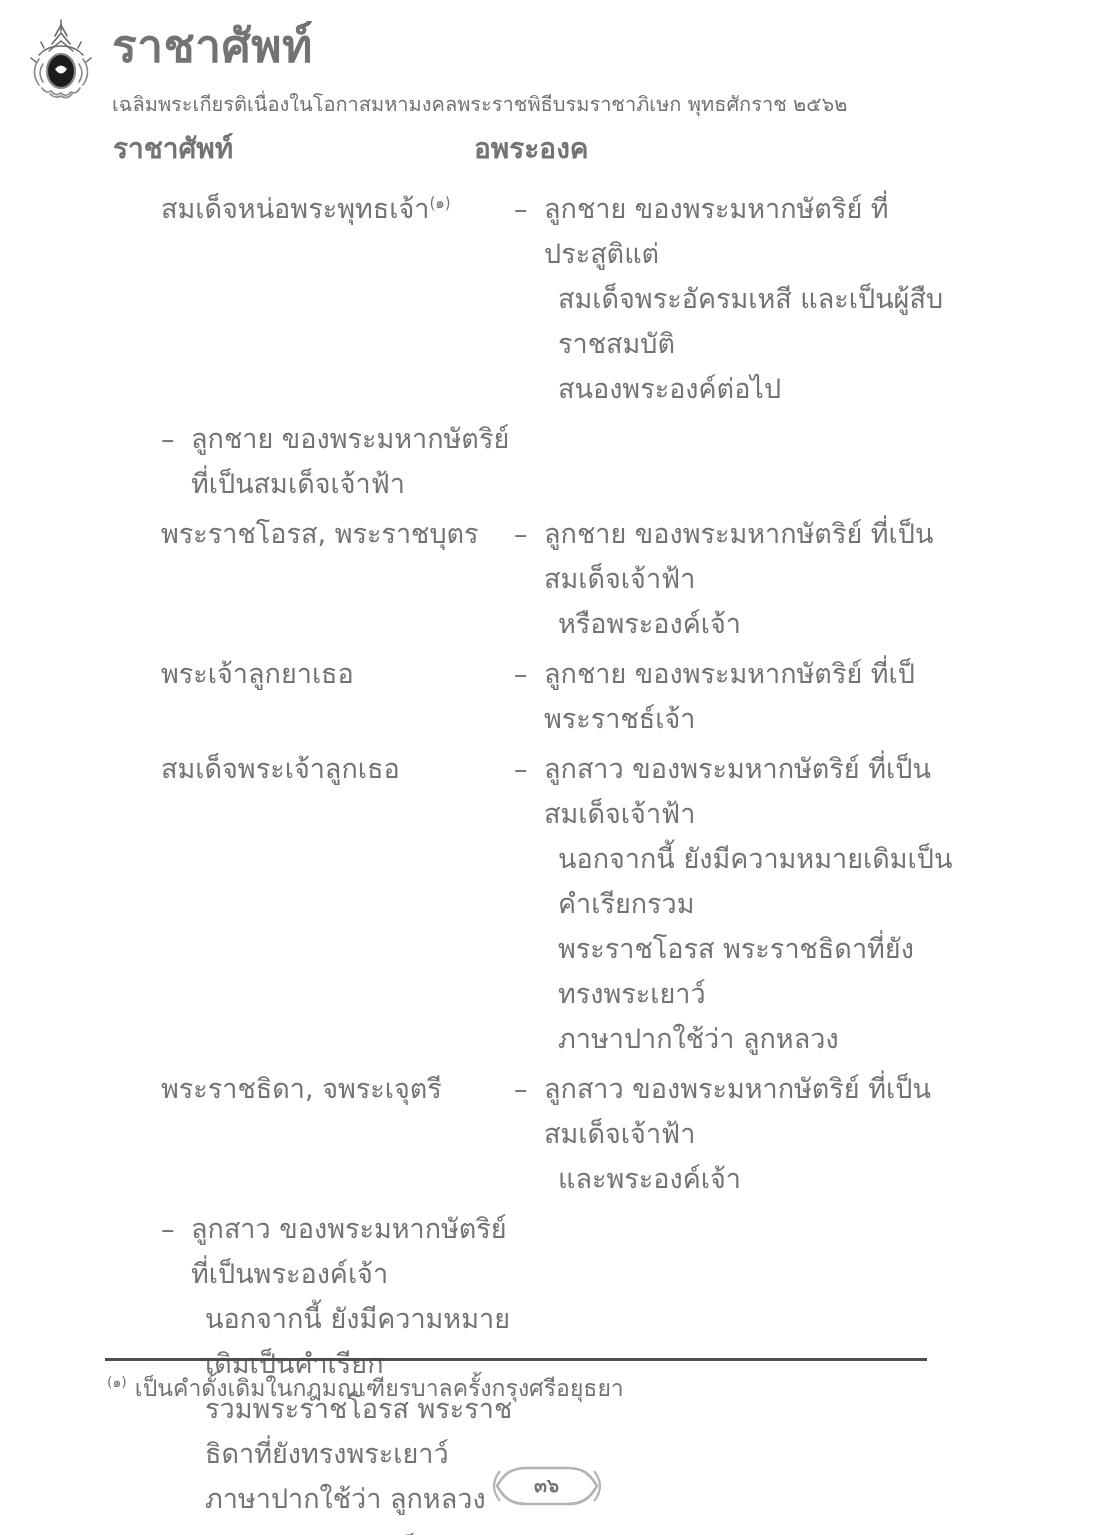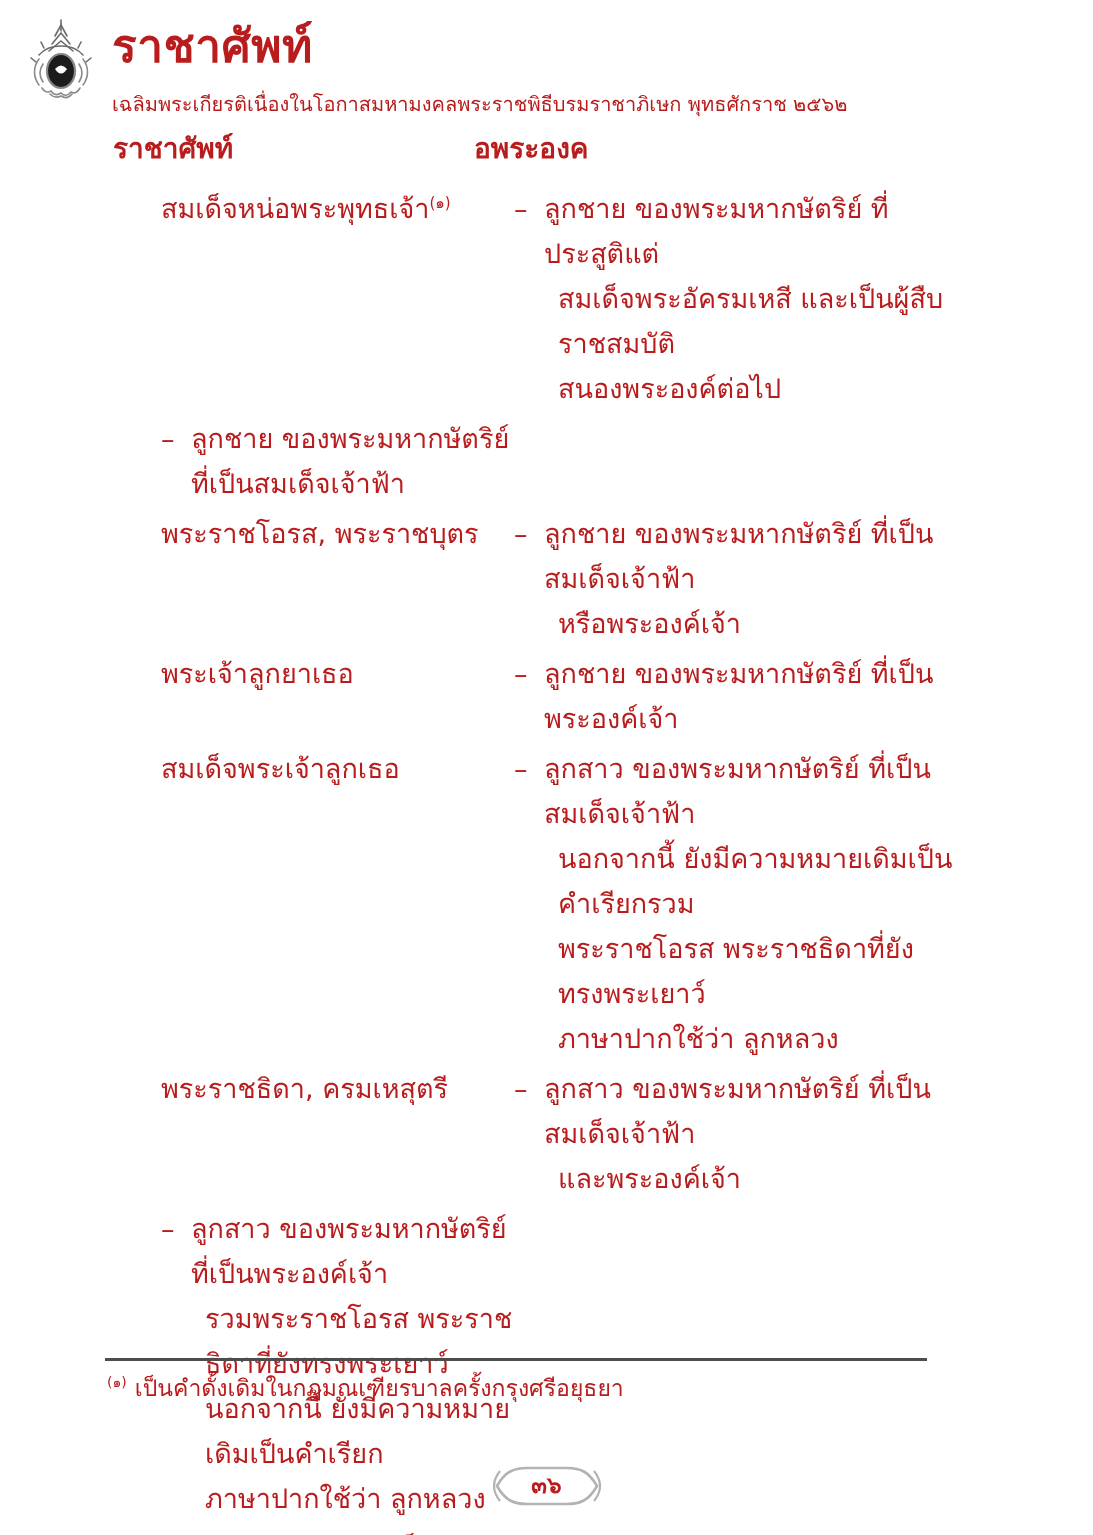--- a/index.html
+++ b/index.html
@@ -1,21 +1,21 @@
 <!DOCTYPE html>
 <html><head>
 <meta charset="utf-8">
 <style>
   html,body { margin:0; padding:0; background:#e8e8e8; }
   .page {
     position:relative;
     width:1093px; height:1535px;
     margin:0 auto;
     background:#ffffff;
-    color:#b91c1c;
+    color:#737373;
     font-family:"DejaVu Sans","Liberation Sans",sans-serif;
     overflow:hidden;
   }
 
   
   .hdr { position:absolute; top:18px; left:24px; display:flex; align-items:flex-start; }
   .logo { width:74px; height:86px; flex:0 0 74px; }
   .title-block { margin-left:14px; padding-top:4px; }
   .doc-title {
     font-size:46px; font-weight:bold; line-height:1.05;
@@ -39,21 +39,21 @@
   .footnote { position:absolute; left:107px; top:1368px; font-size:23px; line-height:40px;text-align:right; }
   .footnote sup { font-size:14px; vertical-align:super; line-height:0; margin-right:8px; }
 
   
   .pageno-wrap { position:absolute; left:0; right:0; top:1458px; display:flex; justify-content:center; }
   .cartouche { position:relative; width:160px; height:56px; }
   .cartouche svg { position:absolute; inset:0; }
   .pageno {
     position:absolute; inset:0;
     display:flex; align-items:center; justify-content:center;
-    font-size:23px; font-weight:bold; padding-bottom:2px;text-align:right;
+    font-size:19px; font-weight:bold; padding-bottom:2px;text-align:right;
   }
 </style>
 </head>
 <body>
 
 <div class="page">
 
   <div class="hdr">
     <svg class="logo" viewBox="0 0 74 86">
       <g stroke="#6b6b6b" fill="none" stroke-width="1.6" stroke-linecap="round">
@@ -118,54 +118,54 @@
               <span>ลูกชาย ของพระมหากษัตริย์ ที่เป็นสมเด็จเจ้าฟ้า</span>
             </div>
             <div class="mline cont">หรือพระองค์เจ้า</div>
           </div>
         </div>
         <div class="grid-row entry-row">
           <div class="term-cell"><span>พระเจ้าลูกยาเธอ</span></div>
           <div class="meaning-cell">
             <div class="mline first">
               <span class="dash">–</span>
-              <span>ลูกชาย ของพระมหากษัตริย์ ที่เป็นพระองค์เจ้า</span>
+              <span>ลูกชาย ของพระมหากษัตริย์ ที่เป็พระราชธ์เจ้า</span>
             </div>
           </div>
         </div>
         <div class="grid-row entry-row">
           <div class="term-cell"><span>สมเด็จพระเจ้าลูกเธอ</span></div>
           <div class="meaning-cell">
             <div class="mline first">
               <span class="dash">–</span>
               <span>ลูกสาว ของพระมหากษัตริย์ ที่เป็นสมเด็จเจ้าฟ้า</span>
             </div>
             <div class="mline cont">นอกจากนี้ ยังมีความหมายเดิมเป็นคำเรียกรวม</div>
             <div class="mline cont">พระราชโอรส พระราชธิดาที่ยังทรงพระเยาว์</div>
             <div class="mline cont">ภาษาปากใช้ว่า ลูกหลวง</div>
           </div>
         </div>
         <div class="grid-row entry-row">
-          <div class="term-cell"><span>พระราชธิดา, ครมเหสุตรี</span></div>
+          <div class="term-cell"><span>พระราชธิดา, จพระเจุตรี</span></div>
           <div class="meaning-cell">
             <div class="mline first">
               <span class="dash">–</span>
               <span>ลูกสาว ของพระมหากษัตริย์ ที่เป็นสมเด็จเจ้าฟ้า</span>
             </div>
             <div class="mline cont">และพระองค์เจ้า</div>
           </div>
         </div>
         <div class="grid-row entry-row">
           <div class="meaning-cell">
             <div class="mline first">
               <span class="dash">–</span>
               <span>ลูกสาว ของพระมหากษัตริย์ ที่เป็นพระองค์เจ้า</span>
             </div>
+            <div class="mline cont">นอกจากนี้ ยังมีความหมายเดิมเป็นคำเรียก</div>
             <div class="mline cont">รวมพระราชโอรส พระราชธิดาที่ยังทรงพระเยาว์</div>
-            <div class="mline cont">นอกจากนี้ ยังมีความหมายเดิมเป็นคำเรียก</div>
             <div class="mline cont">ภาษาปากใช้ว่า ลูกหลวง</div>
           </div>
         </div>
         <div class="grid-row entry-row">
           <div class="meaning-cell">
             <div class="mline first">
               <span class="dash">–</span>
               <span>คำนำพระนามสมเด็จเจ้าฟ้าที่เป็นลูกชาย</span>
             </div>
             <div class="mline cont">ลูกสาวของพระมหากษัตริย์รัชกาลก่อน</div>

